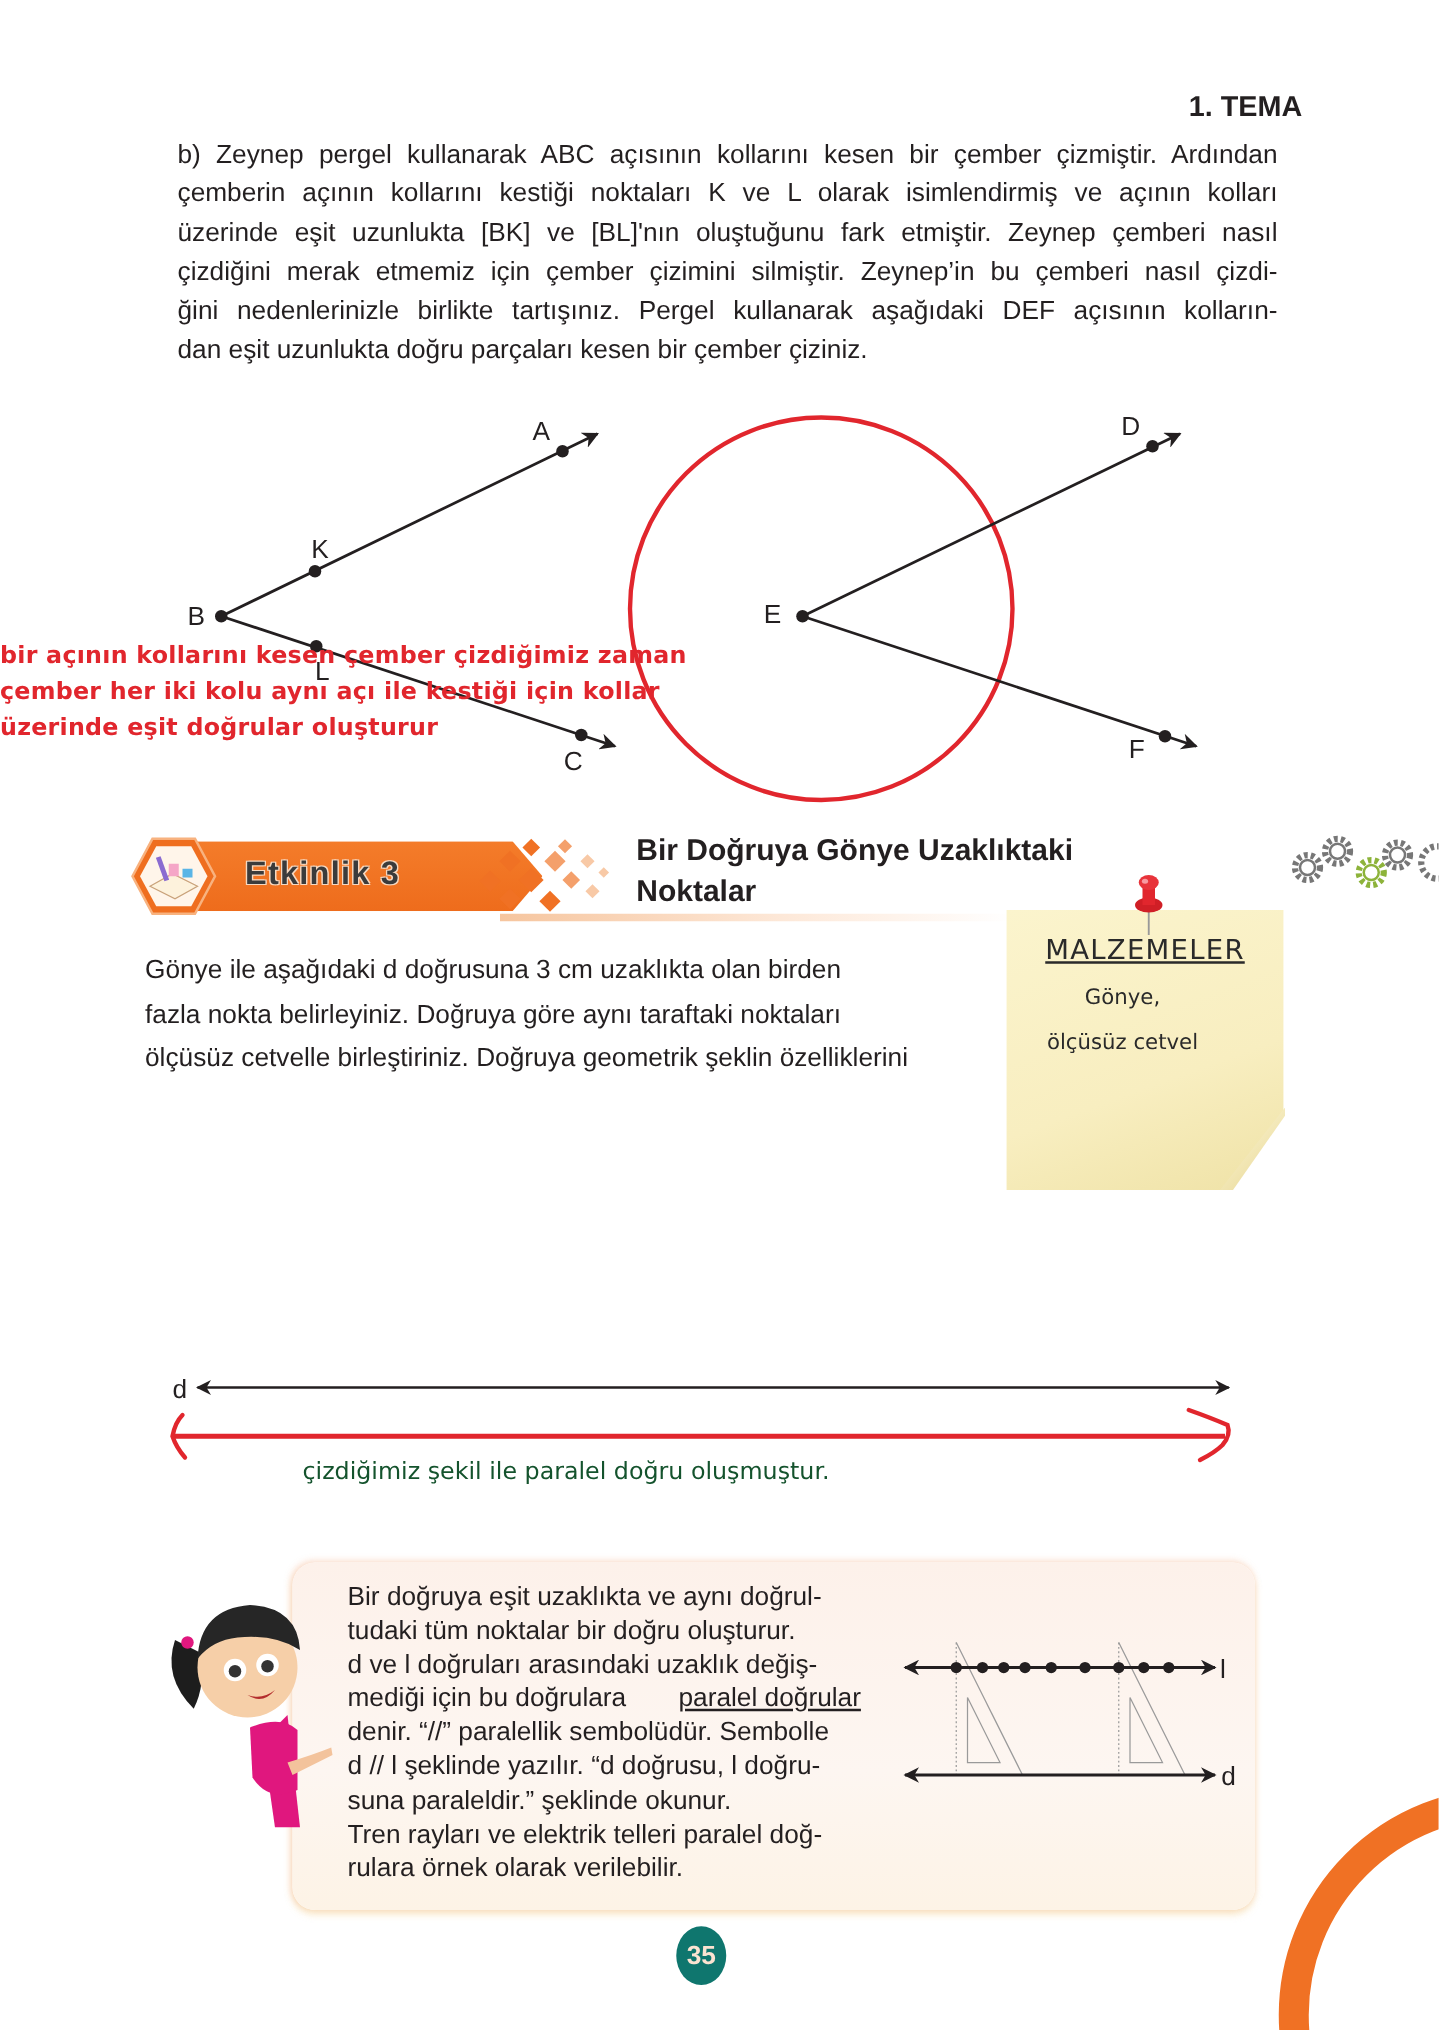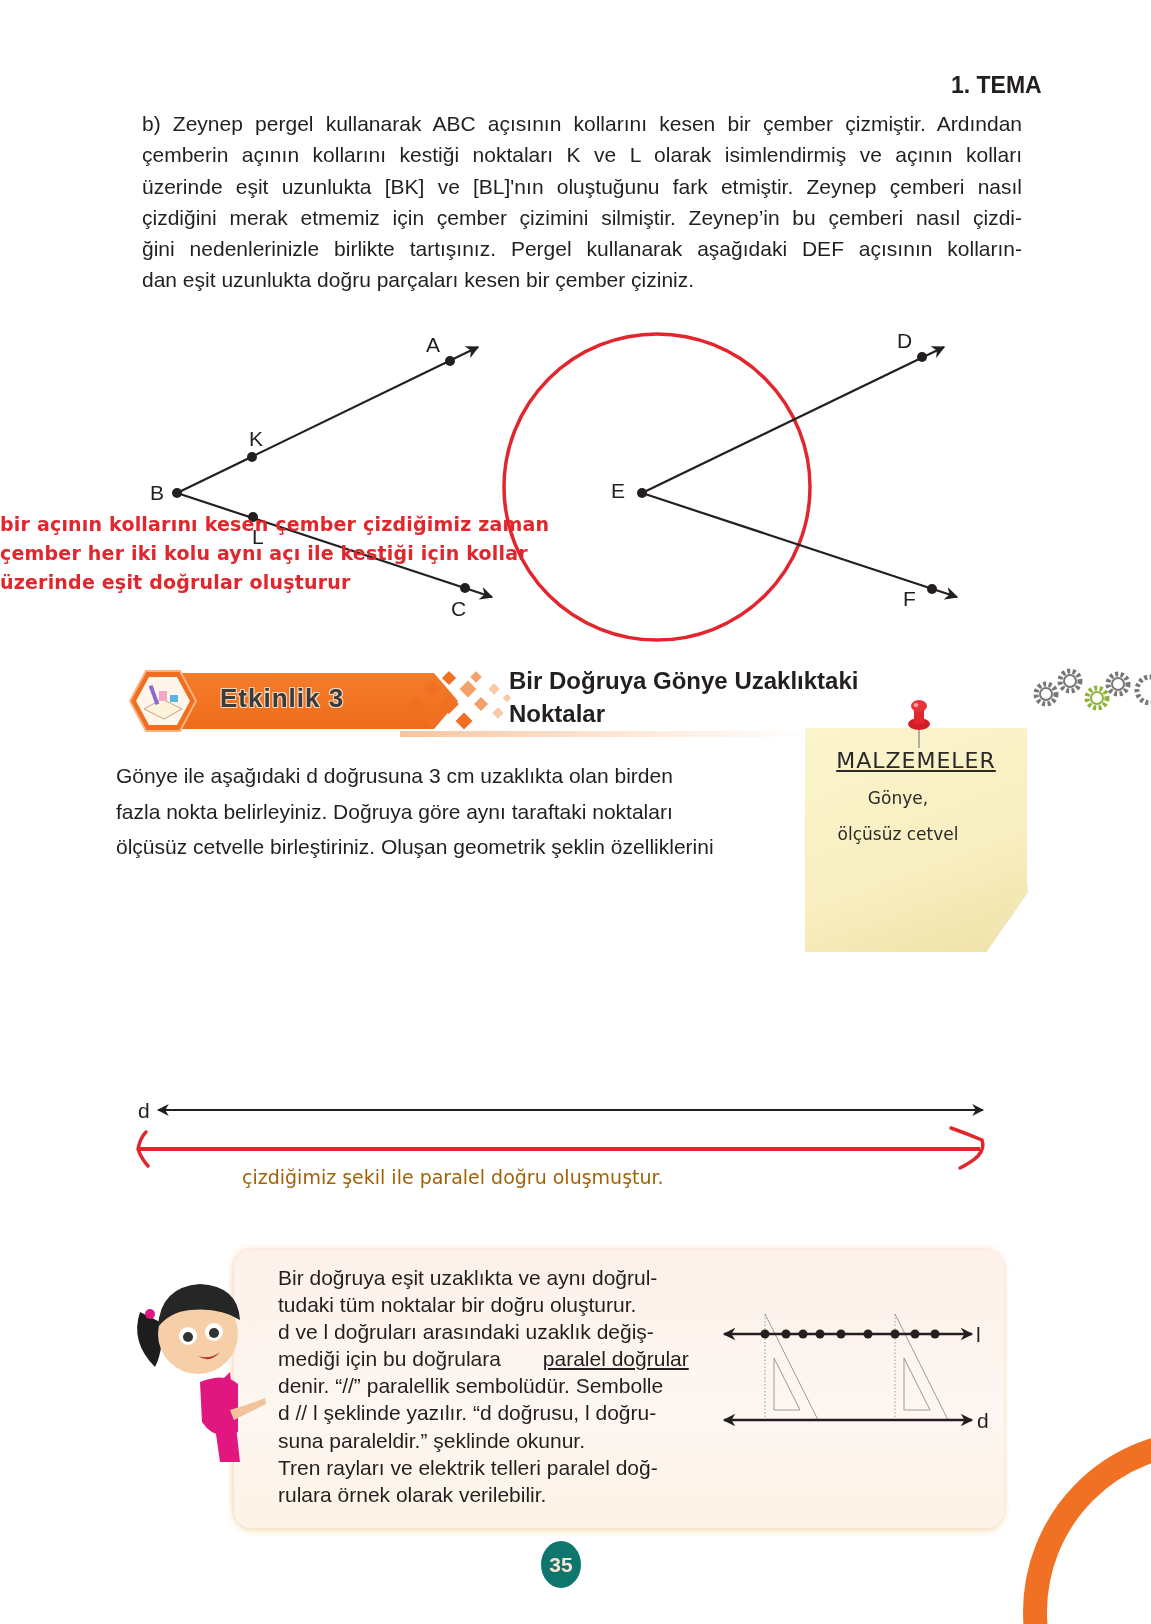--- a/index.html
+++ b/index.html
@@ -9,21 +9,21 @@
   .tema { left: 951px; top: 72px; font-size: 23px; font-weight: bold; color: #231f20; }
   .para { left: 142px; top: 108px; width: 880px; font-size: 21px; line-height: 31.3px; color: #231f20; }
   .para .ln { display: block; white-space: nowrap; }
   .justify { text-align: justify; text-align-last: justify; }
   .red-note { left: 0px; top: 510px; font-family: "DejaVu Sans", sans-serif; font-size: 19px; line-height: 29px; color: #e1262d; }
   .red-note .ln { display: block; white-space: nowrap; letter-spacing: 0.2px; font-weight: bold; }
   svg.fig { position: absolute; left: 0; top: 0; }
   .glabel { font-family: "Liberation Sans", sans-serif; font-size: 21px; fill: #231f20; }
 
   
-  .banner { left: 128px; top: 669px; width: 400px; height: 64px; text-align: right; }
+  .banner { left: 104px; top: 669px; width: 400px; height: 64px; text-align: right; }
   .banner-bar { position: absolute; left: 30px; top: 4px; width: 300px; height: 56px;
                 background: linear-gradient(180deg, #f47c2a 0%, #ee6c1c 100%);
                 clip-path: polygon(0 0, 92% 0, 100% 50%, 92% 100%, 0 100%); }
   .banner-hex { position: absolute; left: 0; top: 0; width: 70px; height: 64px; }
   .banner-label { position: absolute; left: 92px; top: 14px; font-size: 26px; font-weight: bold;
                   color: #3b3b3b; letter-spacing: 1px;
                   text-shadow: -1px -1px 0 #f6d8c0, 1px -1px 0 #f6d8c0, -1px 1px 0 #f6d8c0, 1px 1px 0 #f6d8c0; }
   .title-block { left: 509px; top: 664px; font-size: 24px; font-weight: bold; line-height: 33px; color: #231f20; }
   .title-block .ln { display: block; }
   .underline-grad { left: 400px; top: 731px; width: 410px; height: 6px;
@@ -41,21 +41,21 @@
                background: linear-gradient(135deg, #fffbe2 0%, #e6d48c 100%);
                clip-path: polygon(100% 0, 100% 10%, 20% 100%, 0 100%, 40% 60%); }
   .note-title { left: 805px; top: 748px; width: 222px; text-align: center; font-family: "DejaVu Sans", sans-serif;
                 font-size: 22px; letter-spacing: 1px; color: #2a2a2a; text-decoration: underline; font-weight: normal; }
   .note-line { left: 805px; width: 186px; text-align: center; font-family: "DejaVu Sans", sans-serif;
                font-size: 17px; color: #2a2a2a; }
   .pin { left: 906px; top: 698px; width: 26px; height: 50px; }
 
   .gears { left: 1030px; top: 664px; width: 121px; height: 52px; }
 
-  .red-caption { left: 242px; top: 1166px; font-family: "DejaVu Sans", sans-serif; font-size: 19px; color: #a16207; white-space: nowrap; }
+  .red-caption { left: 242px; top: 1166px; font-family: "DejaVu Sans", sans-serif; font-size: 19px; color: #14532d; white-space: nowrap; }
 
   
   .info-box { left: 234px; top: 1250px; width: 770px; height: 278px;
               background: linear-gradient(180deg, #fdf1ea 0%, #fdf6f1 60%, #fdf3e6 100%);
               border-radius: 18px;
               box-shadow: -1px -1px 6px rgba(241,150,100,0.35), 0 4px 6px rgba(240,200,120,0.35); }
   .info-text { left: 278px; top: 1264px; font-size: 21px; line-height: 27.1px; color: #231f20; }
   .info-text .ln { display: block; white-space: nowrap; }
   .info-text u { text-decoration: underline; margin-left: 36px; }
   .girl { left: 130px; top: 1272px; width: 140px; height: 190px; }
@@ -180,21 +180,21 @@
     <circle cx="16" cy="30" r="6" stroke="#777"></circle>
     <circle cx="40" cy="17" r="6" stroke="#777"></circle>
     <circle cx="67" cy="34" r="6" stroke="#8db33a"></circle>
     <circle cx="88" cy="20" r="6" stroke="#777"></circle>
   </g>
 </svg>
 
 <div class="abs task">
   <span class="ln">Gönye ile aşağıdaki d doğrusuna 3 cm uzaklıkta olan birden</span>
   <span class="ln">fazla nokta belirleyiniz. Doğruya göre aynı taraftaki noktaları</span>
-  <span class="ln">ölçüsüz cetvelle birleştiriniz. Oluşan geometrik şeklin özelliklerini</span>
+  <span class="ln">ölçüsüz cetvelle birleştiriniz. Doğruya geometrik şeklin özelliklerini</span>
 </div>
 
 <div class="abs note"></div>
 <div class="abs note-curl"></div>
 <svg class="abs pin" viewBox="0 0 26 50">
   <line x1="13" y1="30" x2="13" y2="50" stroke="#999" stroke-width="1.5"></line>
   <ellipse cx="13" cy="26" rx="11" ry="6" fill="#d01f26"></ellipse>
   <rect x="8" y="9" width="10" height="17" fill="#e1262d"></rect>
   <ellipse cx="13" cy="8" rx="8" ry="6" fill="#e8333a"></ellipse>
   <ellipse cx="10" cy="7" rx="2.5" ry="2" fill="#f79aa0"></ellipse>

